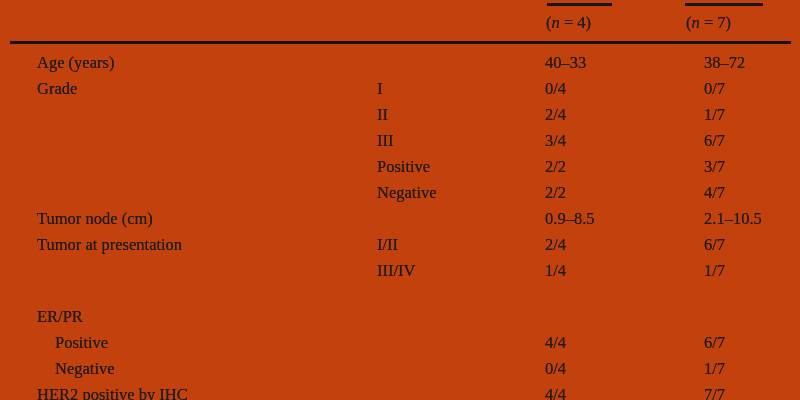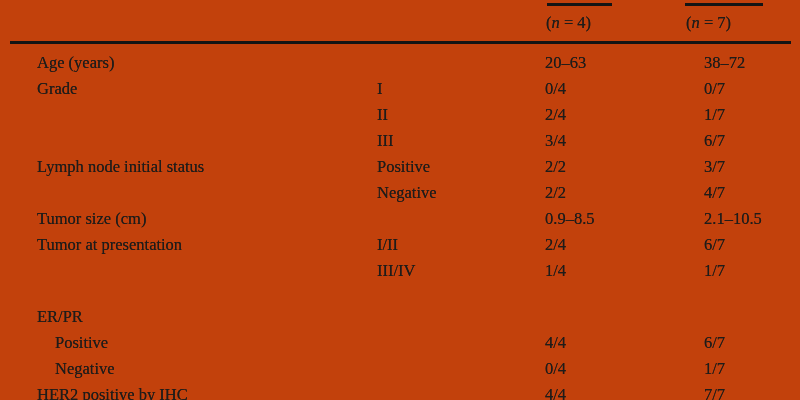--- a/index.html
+++ b/index.html
@@ -43,21 +43,21 @@
   <div class="colhead colhead-n4"><span>(</span><span class="it">n</span><span> = 4)</span></div>
 
   <div class="colhead colhead-n7"><span>(</span><span class="it">n</span><span> = 7)</span></div>
 
   <div class="rule thick-rule"></div>
 
   <div class="rows" id="rows">
       <div class="row">
         <span class="c1">Age (years)</span>
         <span class="c2"></span>
-        <span class="c3">20–63</span>
+        <span class="c3">40–33</span>
         <span class="c4">38–72</span>
       </div>
       <div class="row">
         <span class="c1">Grade</span>
         <span class="c2">I</span>
         <span class="c3">0/4</span>
         <span class="c4">0/7</span>
       </div>
       <div class="row">
         <span class="c1"></span>
@@ -65,33 +65,32 @@
         <span class="c3">2/4</span>
         <span class="c4">1/7</span>
       </div>
       <div class="row">
         <span class="c1"></span>
         <span class="c2">III</span>
         <span class="c3">3/4</span>
         <span class="c4">6/7</span>
       </div>
       <div class="row">
-        <span class="c1">Lymph node initial status</span>
         <span class="c2">Positive</span>
         <span class="c3">2/2</span>
         <span class="c4">3/7</span>
       </div>
       <div class="row">
         <span class="c1"></span>
         <span class="c2">Negative</span>
         <span class="c3">2/2</span>
         <span class="c4">4/7</span>
       </div>
       <div class="row">
-        <span class="c1">Tumor size (cm)</span>
+        <span class="c1">Tumor node (cm)</span>
         <span class="c2"></span>
         <span class="c3">0.9–8.5</span>
         <span class="c4">2.1–10.5</span>
       </div>
       <div class="row">
         <span class="c1">Tumor at presentation</span>
         <span class="c2">I/II</span>
         <span class="c3">2/4</span>
         <span class="c4">6/7</span>
       </div>

